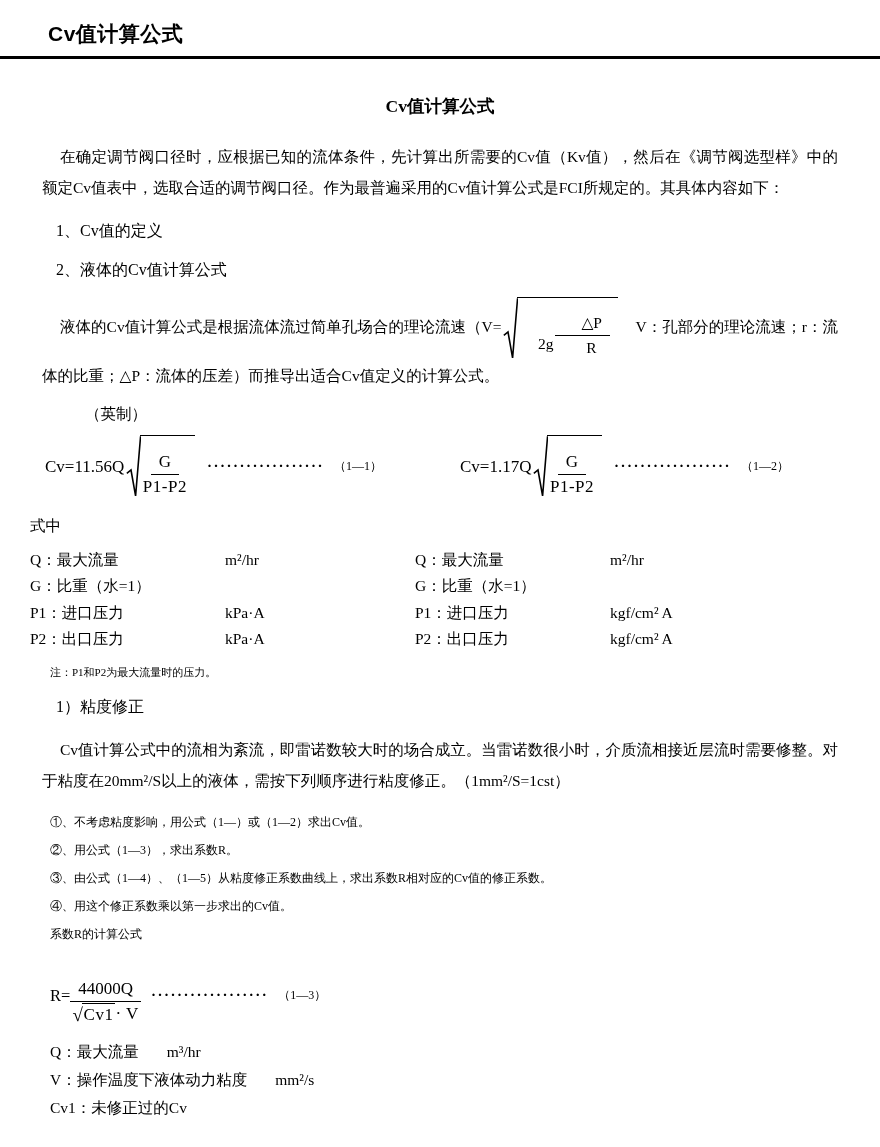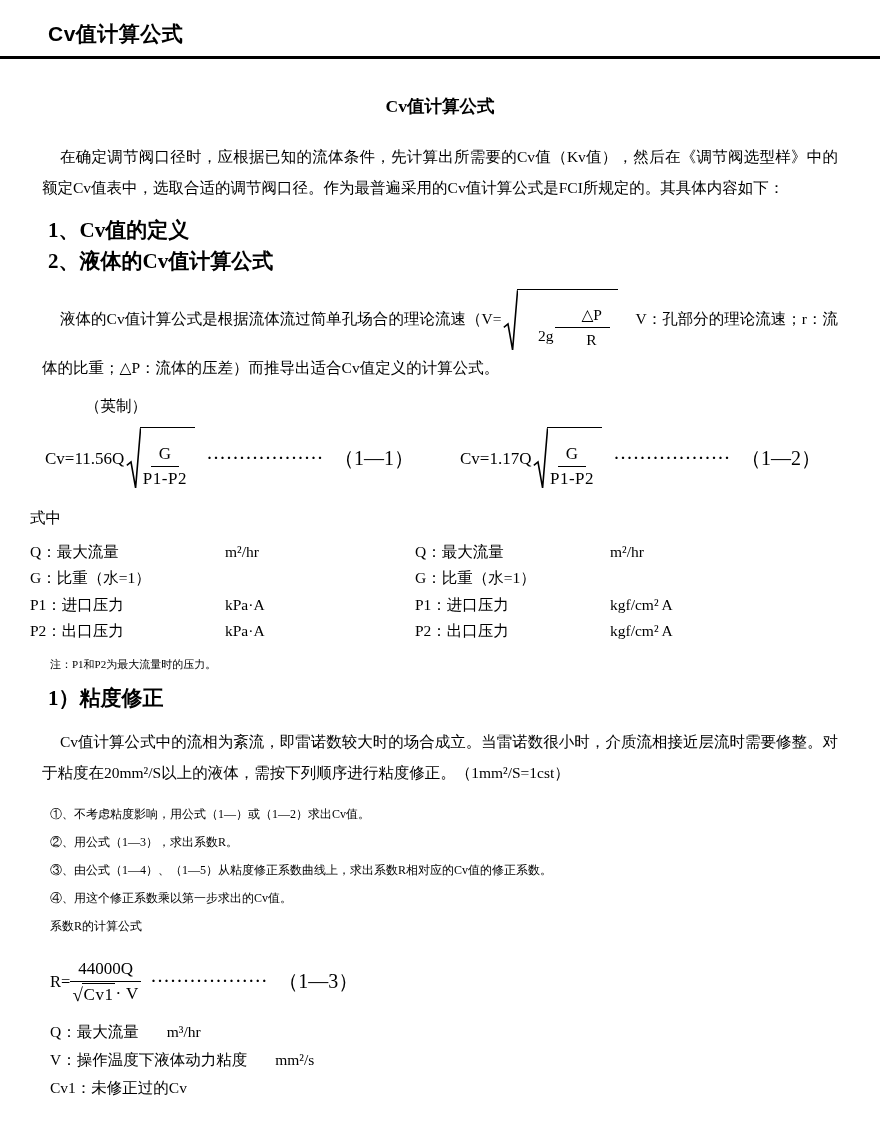--- a/index.html
+++ b/index.html
@@ -24,38 +24,38 @@
     text-align:center; font-size:17.5px; font-weight:bold;
     margin:34px 0 0 0; line-height:26px;
   }
 
   .para {
     font-size:15.5px; line-height:31px; margin:12px; text-indent:18px;
     text-align:justify;
   }
   .para.first { margin-top:22px; }
   .sec-heading {
-    font-size:21px; font-weight:bold; line-height:31px;
-    margin:0; text-indent:18px;
+    font-size:16px; font-weight:normal; line-height:31px;
+    margin:8px; text-indent:18px;
   }
 
   
   .sqrt { display:inline-flex; align-items:stretch; vertical-align:middle; margin:0 2px; }
   .rad { width:15px; align-self:stretch; height:auto; flex:none; }
   .sqrt-body {
     border-top:1.6px solid #000; display:inline-flex; align-items:flex-end;
     padding:3px 8px 1px 3px; margin-left:-1.5px;
   }
   .frac { display:inline-flex; flex-direction:column; align-items:center; vertical-align:middle; }
   .frac .num { border-bottom:1.6px solid #000; padding:0 8px 1px 8px; line-height:22px; }
   .frac .den { padding-top:1px; line-height:22px; letter-spacing:0.5px; }
   .coef { margin-right:2px; }
   .fprefix { font-size:16.5px; }
   .dots { font-weight:bold; letter-spacing:1.5px; margin:0 10px; font-size:15px; }
-  .flabel { font-size:20px; }
+  .flabel { font-size:12px; }
 
   .unit-labels { display:flex; margin-top:10px; font-size:15.5px; line-height:22px; }
   .unit-labels .half { width:50%; box-sizing:border-box; }
   .unit-labels .half:first-child { padding-left:135px; }
   .unit-labels .half:last-child  { padding-left:55px; }
 
   .formula-row { display:flex; margin-top:10px; }
   .formula-row .half { width:50%; box-sizing:border-box; display:flex; align-items:center; }
   .formula-row .half:first-child { padding-left:15px; }
   .formula-row .half:last-child  { padding-left:20px; }
@@ -71,21 +71,21 @@
   .var-row { display:flex; font-size:15.5px; line-height:26.5px; }
   .var-name { width:195px; flex:none; }
   .var-unit { }
 
   .note { font-size:11px; line-height:22px; margin:8px 0 8px 20px; }
 
   .steps { margin-top:0; }
   .step { font-size:12px; line-height:28px; margin:0 0 0 20px; }
 
   .r-formula { display:flex; align-items:center; margin:18px 0 0 20px; }
-  .r-formula .frac { font-size:17px; }
+  .r-formula .frac { font-size:17px;margin-top:12px; }
   .r-den { display:flex; align-items:center; justify-content:center; }
   .ssqrt-sign { font-size:19px; line-height:1; }
   .over { border-top:1.4px solid #000; padding:0 2px; margin-left:-2px; }
 
   .r-vars { margin-top:12px; }
   .r-var { font-size:15.5px; line-height:28px; margin:0 0 0 20px; }
   .var-unit2 { margin-left:28px; }
 </style>
 </head>
 <body>

